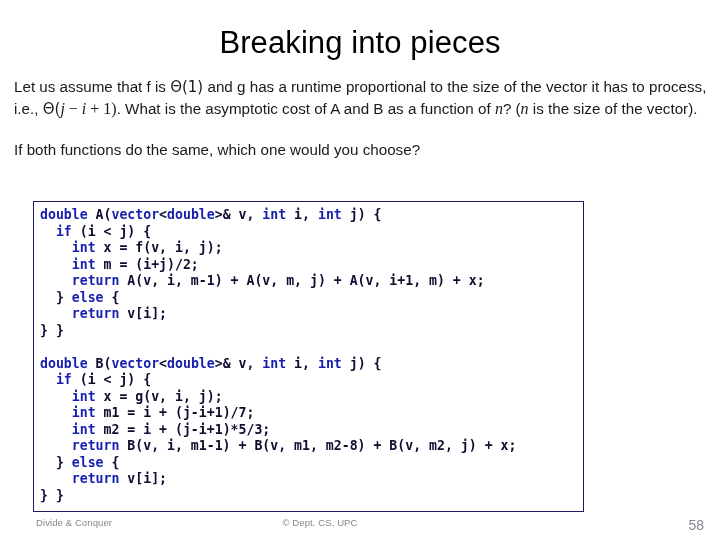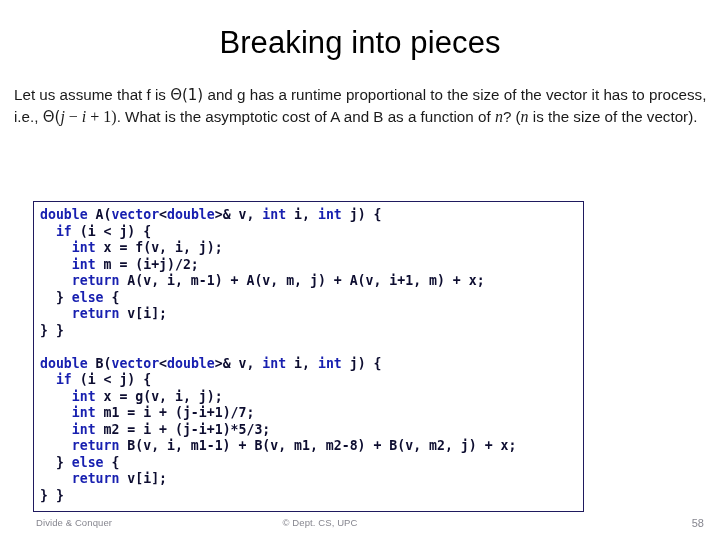--- a/index.html
+++ b/index.html
@@ -30,21 +30,21 @@
     font-weight: 400;
     color: #000000;
     letter-spacing: 0.1px;
     margin-top: 18px;
   }
 
   
   .body-block {
     position: absolute;
     left: 14px;
-    top: 84px;
+    top: 76px;
     width: 700px;
   }
   .para {
     font-family: "Liberation Sans", sans-serif;
     font-size: 15.2px;
     line-height: 21px;
     color: #1a1a1a;
     margin: 0;
     text-align: left;
     white-space: normal;
@@ -127,33 +127,34 @@
     font-family: "Liberation Sans", sans-serif;
     font-size: 9.5px;
     color: #86868f;
     letter-spacing: 0.1px;
   }
   .footer-right {
     position: absolute;
     right: 30px;
     top: 2px;
     font-family: "Liberation Sans", sans-serif;
-    font-size: 11px;
+    font-size: 14px;
     color: #86868f;
   }
 </style>
 </head>
 <body>
 
 <div class="slide-title">Breaking into pieces</div>
 
 <div class="body-block">
 
   <p class="para"><span>Let us assume that f is </span><span class="mathsym">Θ(1)</span><span> and g has a runtime proportional to the size of the vector it has to process, i.e., </span><span class="mathsym">Θ(</span><span class="mathit">j</span><span class="mathrm"> − </span><span class="mathit">i</span><span class="mathrm"> + </span><span class="mathrm">1)</span><span>.  What is the asymptotic cost of A and B as a function of </span><span class="mathit">n</span><span>? (</span><span class="mathit">n</span><span> is the size of the vector).</span></p>
 
+  <p class="para">If both functions do the same, which one would you choose?</p>
 </div>
 
 <div class="code-box">
   <pre class="code"><span class="kw">double </span><span class="pl">A(</span><span class="kw">vector</span><span class="pl">&lt;</span><span class="kw">double</span><span class="pl">&gt;&amp; v, </span><span class="kw">int</span><span class="pl"> i, </span><span class="kw">int</span><span class="pl"> j) {</span>
 <span class="pl">  </span><span class="kw">if</span><span class="pl"> (i &lt; j) {</span>
 <span class="pl">    </span><span class="kw">int</span><span class="pl"> x = f(v, i, j);</span>
 <span class="pl">    </span><span class="kw">int</span><span class="pl"> m = (i+j)/2;</span>
 <span class="pl">    </span><span class="kw">return</span><span class="pl"> A(v, i, m-1) + A(v, m, j) + A(v, i+1, m) + x;</span>
 <span class="pl">  } </span><span class="kw">else</span><span class="pl"> {</span>
 <span class="pl">    </span><span class="kw">return</span><span class="pl"> v[i];</span>

